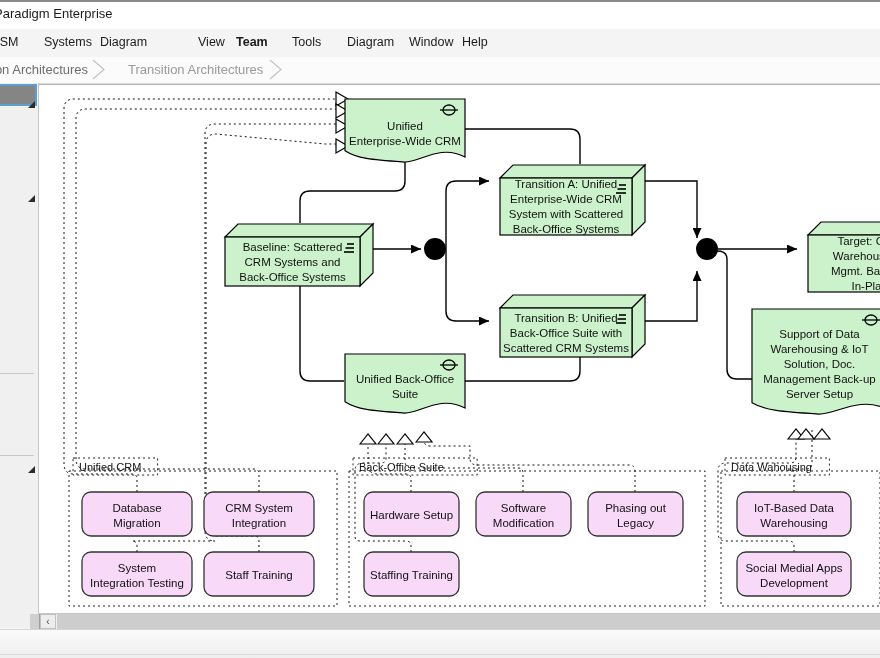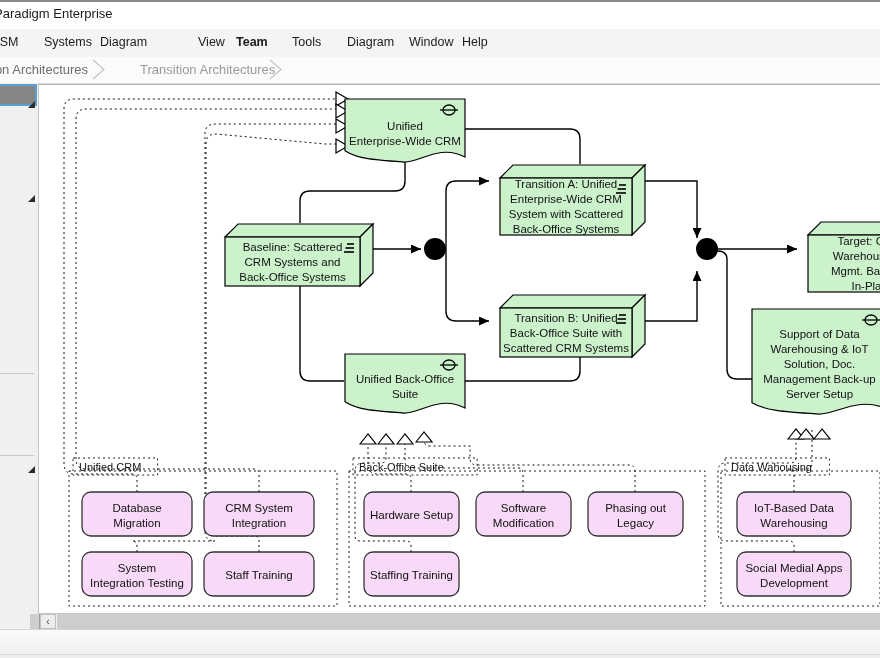--- a/index.html
+++ b/index.html
@@ -114,21 +114,21 @@
       <div class="menu-item" style="left: 462px;">Help</div>
     </div>
 
   <div class="breadcrumb" id="breadcrumb">
       <div class="crumb" style="left: -8px;">ion Architectures</div>
       <div class="crumb-sep" style="left: 92px;">
         <svg width="14" height="21">
           <path d="M1 1 L12 10.5 L1 20" fill="none" stroke="#c3c3c3" stroke-width="1.2"></path>
         </svg>
       </div>
-      <div class="crumb cur" style="left: 140px; text-align: center;">Transition Architectures</div>
+      <div class="crumb cur" style="left: 128px; text-align: center;">Transition Architectures</div>
       <div class="crumb-sep" style="left: 269px;">
         <svg width="14" height="21">
           <path d="M1 1 L12 10.5 L1 20" fill="none" stroke="#c3c3c3" stroke-width="1.2"></path>
         </svg>
       </div>
     </div>
 
   <div class="leftstrip">
     <div class="sel-item"></div>
     <div class="tri" style="right:3px;top:18px;"></div>

